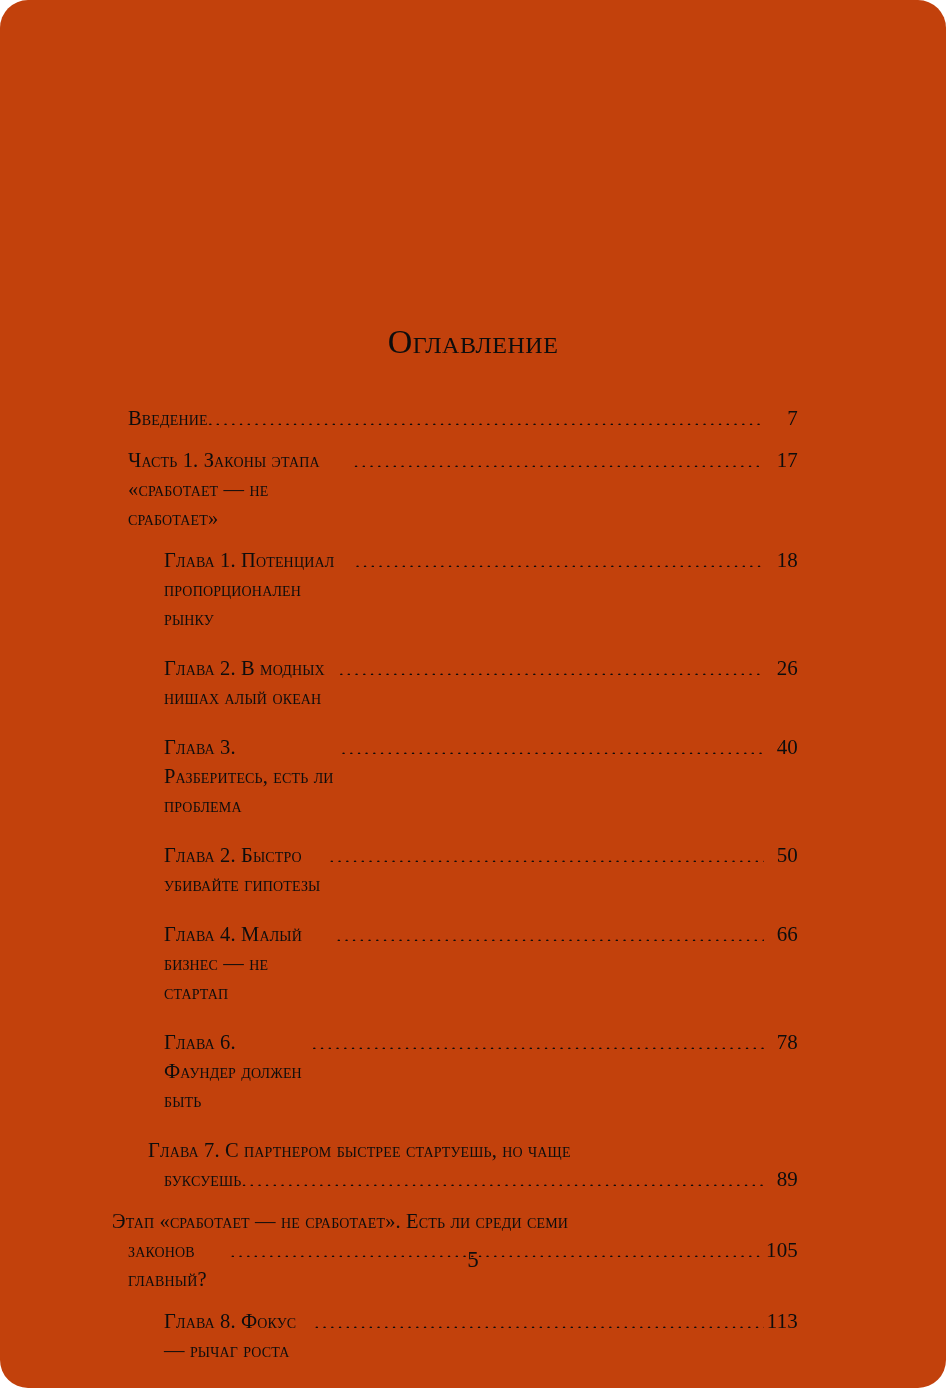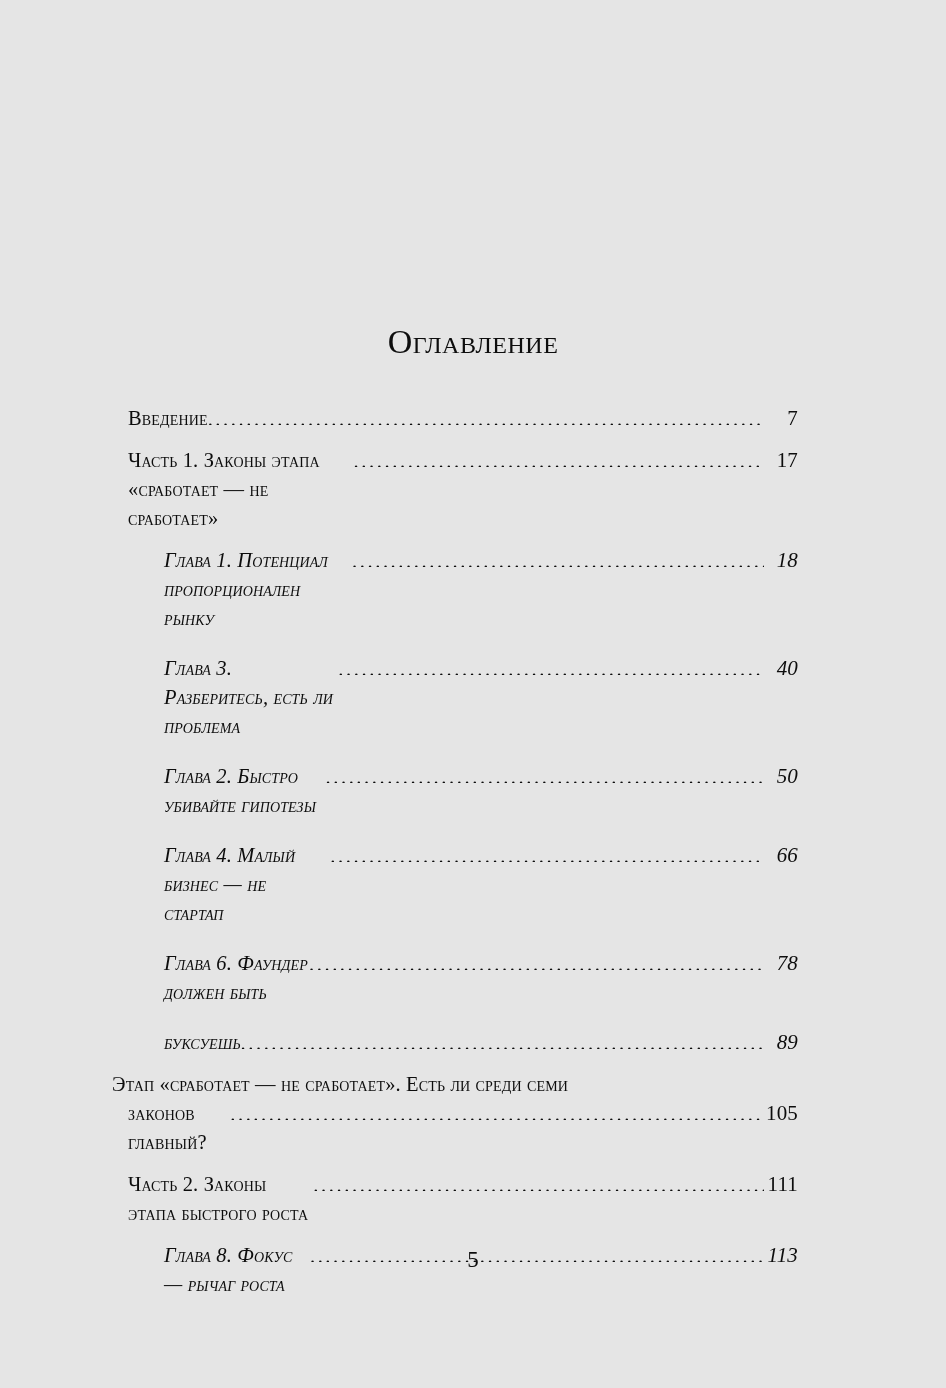--- a/index.html
+++ b/index.html
@@ -14,21 +14,22 @@
     position: relative;
     overflow: hidden;
     font-family: "Liberation Serif", "DejaVu Serif", serif;
     color: #000000;
     -webkit-font-smoothing: antialiased;
   }
 
   .page {
     position: absolute;
     inset: 0;
-    background: #e5e5e5;
+    background: #c2410c;
+    border-radius: 28px;
   }
 
   
   .toc-title {
     position: absolute;
     left: 0;
     right: 0;
     top: 322px;
     text-align: center;
     font-family: "Liberation Serif", "DejaVu Serif", serif;
@@ -53,21 +54,20 @@
     position: relative;
     font-variant: small-caps;
     font-size: 20.5px;
     line-height: 29px;
     letter-spacing: 0.15px;
     color: #0d0d0d;
     margin-bottom: 21px;
   }
   .toc-entry.level-chapter {
     padding-left: 36px;
-    font-style: italic;
   }
   .toc-entry.tight {
     margin-bottom: 13px;
   }
 
   
   .entry-row {
     display: flex;
     align-items: baseline;
     width: 100%;
@@ -144,20 +144,27 @@
       </div>
       <div class="toc-entry level-chapter">
         <div class="entry-row">
           <span class="entry-text">Глава 1. Потенциал пропорционален рынку</span>
           <span class="entry-leader"></span>
           <span class="entry-page">18</span>
         </div>
       </div>
       <div class="toc-entry level-chapter">
         <div class="entry-row">
+          <span class="entry-text">Глава 2. В модных нишах алый океан</span>
+          <span class="entry-leader"></span>
+          <span class="entry-page">26</span>
+        </div>
+      </div>
+      <div class="toc-entry level-chapter">
+        <div class="entry-row">
           <span class="entry-text">Глава 3. Разберитесь, есть ли проблема</span>
           <span class="entry-leader"></span>
           <span class="entry-page">40</span>
         </div>
       </div>
       <div class="toc-entry level-chapter">
         <div class="entry-row">
           <span class="entry-text">Глава 2. Быстро убивайте гипотезы</span>
           <span class="entry-leader"></span>
           <span class="entry-page">50</span>
@@ -171,41 +178,35 @@
         </div>
       </div>
       <div class="toc-entry level-chapter">
         <div class="entry-row">
           <span class="entry-text">Глава 6. Фаундер должен быть</span>
           <span class="entry-leader"></span>
           <span class="entry-page">78</span>
         </div>
       </div>
       <div class="toc-entry level-chapter tight">
+        <span class="entry-line-plain">Глава 7. С партнером быстрее стартуешь, но чаще</span>
         <div class="entry-row">
           <span class="entry-text">буксуешь</span>
           <span class="entry-leader"></span>
           <span class="entry-page">89</span>
         </div>
       </div>
       <div class="toc-entry level-section tight">
         <span class="entry-line-plain">Этап «сработает — не сработает». Есть ли среди семи</span>
         <div class="entry-row">
           <span class="entry-text">законов главный?</span>
           <span class="entry-leader"></span>
           <span class="entry-page">105</span>
         </div>
       </div>
-      <div class="toc-entry level-section tight">
-        <div class="entry-row">
-          <span class="entry-text">Часть 2. Законы этапа быстрого роста</span>
-          <span class="entry-leader"></span>
-          <span class="entry-page">111</span>
-        </div>
-      </div>
       <div class="toc-entry level-chapter">
         <div class="entry-row">
           <span class="entry-text">Глава 8. Фокус — рычаг роста</span>
           <span class="entry-leader"></span>
           <span class="entry-page">113</span>
         </div>
       </div>
     </div>
 
   <div class="folio">5</div>

